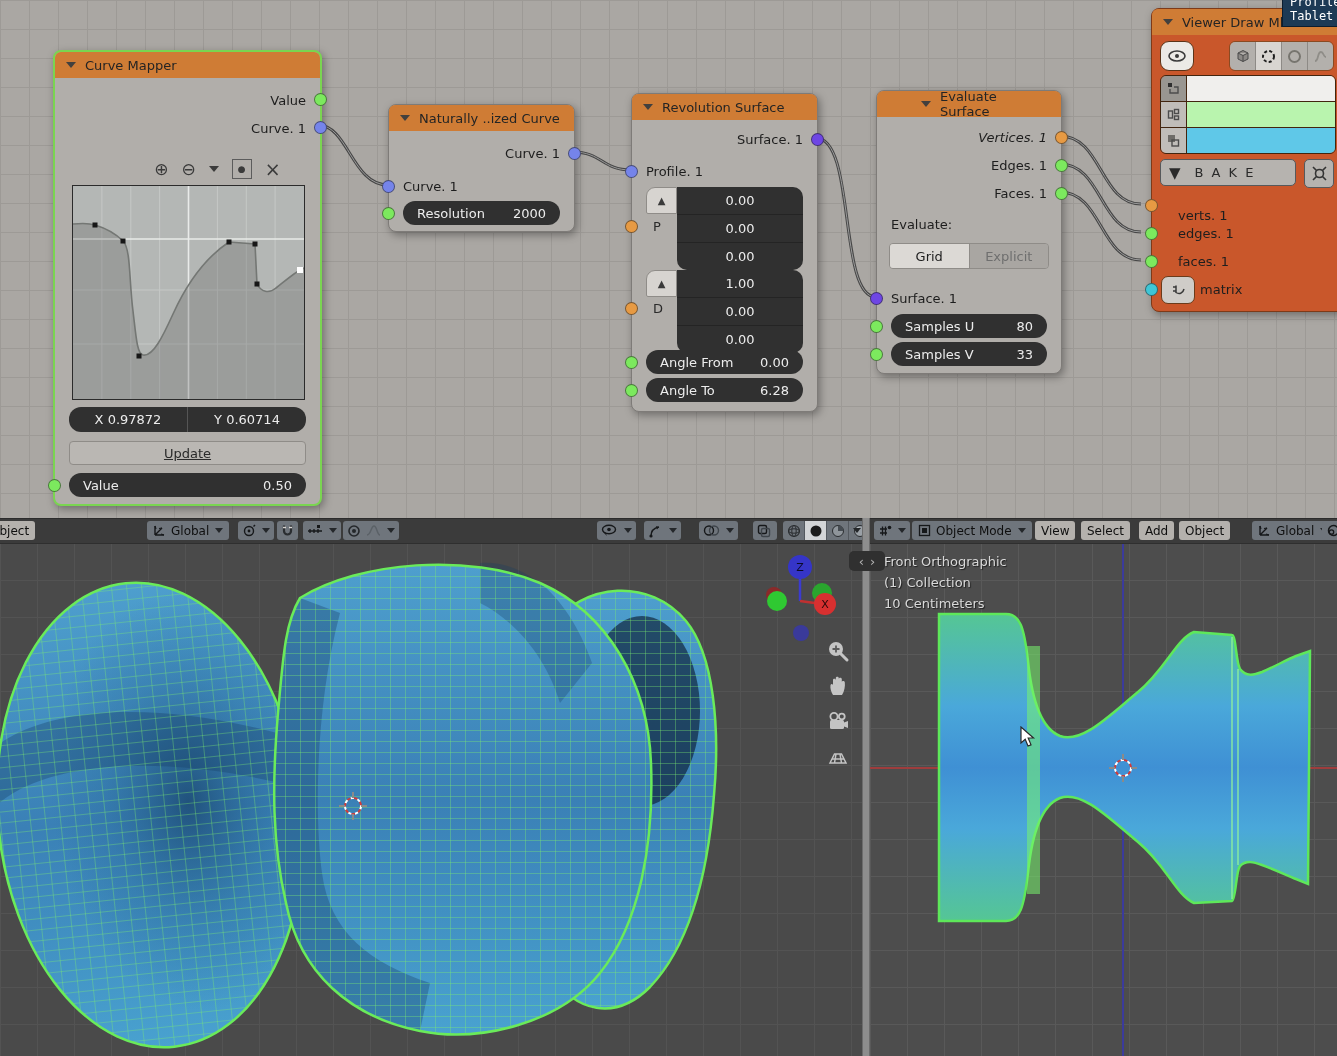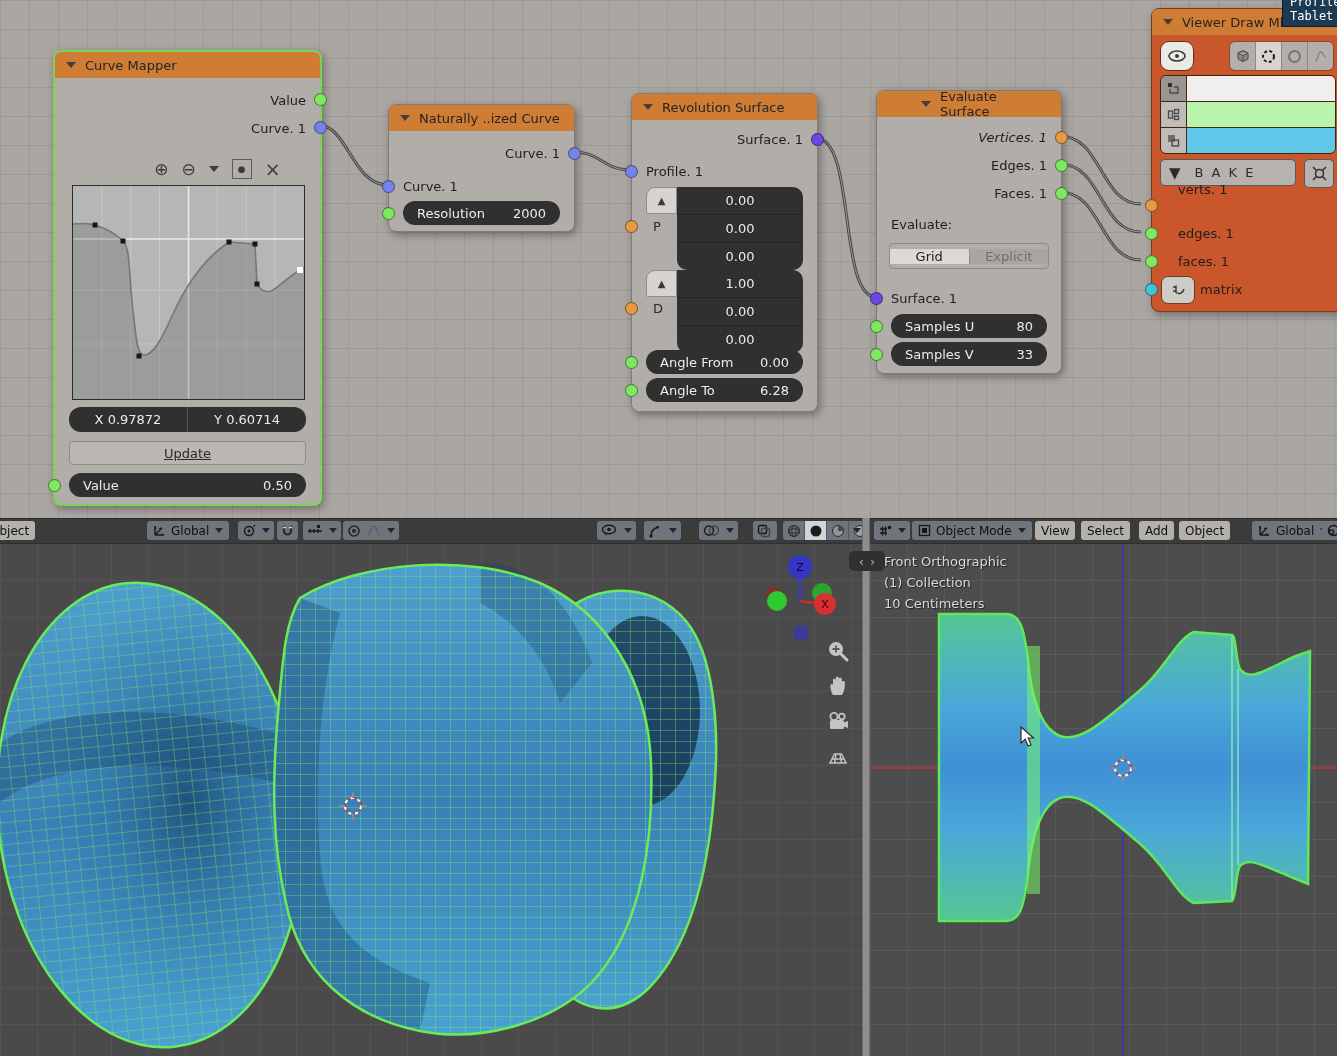--- a/index.html
+++ b/index.html
@@ -43,21 +43,21 @@
   .vec-arrow{position:absolute;left:14px;width:31px;height:27px;background:#d7d4d0;
     border:1px solid #8f8c88;border-radius:9px 0 0 2px;display:flex;align-items:center;
     justify-content:center;font-size:10px;color:#3a3a3a;box-sizing:border-box;}
   .vec-stack{position:absolute;left:45px;right:14px;background:#303030;
     border-radius:0 10px 10px 10px;overflow:hidden;color:#ececec;}
   .vec-cell{height:27px;display:flex;align-items:center;justify-content:center;
     border-bottom:1px solid #242424;}
   .vec-cell:last-child{border-bottom:none;}
   .vec-label{position:absolute;left:21px;width:20px;height:20px;color:#2a2a2a;}
   .seg{position:absolute;left:12px;right:12px;height:26px;display:flex;
-    border:1px solid #8f8c88;border-radius:4px;overflow:hidden;box-sizing:border-box;align-items:center;}
+    border:1px solid #8f8c88;border-radius:4px;overflow:hidden;box-sizing:border-box;}
   .seg-a{flex:1;background:#dcd9d5;display:flex;align-items:center;justify-content:center;color:#1d1d1d;}
   .seg-b{flex:1;background:#a9a6a2;display:flex;align-items:center;justify-content:center;color:#6f6f6f;
     border-left:1px solid #8f8c88;}
 
   
   .viewer-row-icons{position:absolute;left:8px;top:32px;right:10px;height:28px;display:flex;gap:6px;}
   .eye-btn{width:32px;height:28px;background:#eceae6;border:1px solid #5c3418;border-radius:9px;
     display:flex;align-items:center;justify-content:center;}
   .tgl-group{display:flex;height:28px;border-radius:6px;overflow:hidden;border:1px solid #8a4a22;}
   .tgl{width:25px;height:28px;background:#b3b0ac;display:flex;align-items:center;justify-content:center;
@@ -401,21 +401,21 @@
       <div class="bake-btn">
         <span style="font-size:15px;letter-spacing:0;">▼</span>
         <span>B A K E</span>
       </div>
       <div class="pivot-btn">
         <svg width="17" height="17" viewBox="0 0 17 17">
           <circle cx="8.5" cy="8.5" r="4" fill="none" stroke="#333" stroke-width="1.6"></circle>
           <path d="M2,2 L5.5,5.5 M15,2 L11.5,5.5 M2,15 L5.5,11.5 M15,15 L11.5,11.5" stroke="#333" stroke-width="1.6"></path>
         </svg>
       </div>
-      <div class="vrow" style="top:168px;">
+      <div class="vrow" style="top:194px;">
         <span>verts. 1</span>
       </div>
       <div class="vrow" style="top:212px;">
         <span>edges. 1</span>
       </div>
       <div class="vrow" style="top:240px;">
         <span>faces. 1</span>
       </div>
       <div class="plug-btn" style="top:267px;">
         <svg width="15" height="13" viewBox="0 0 15 13">

